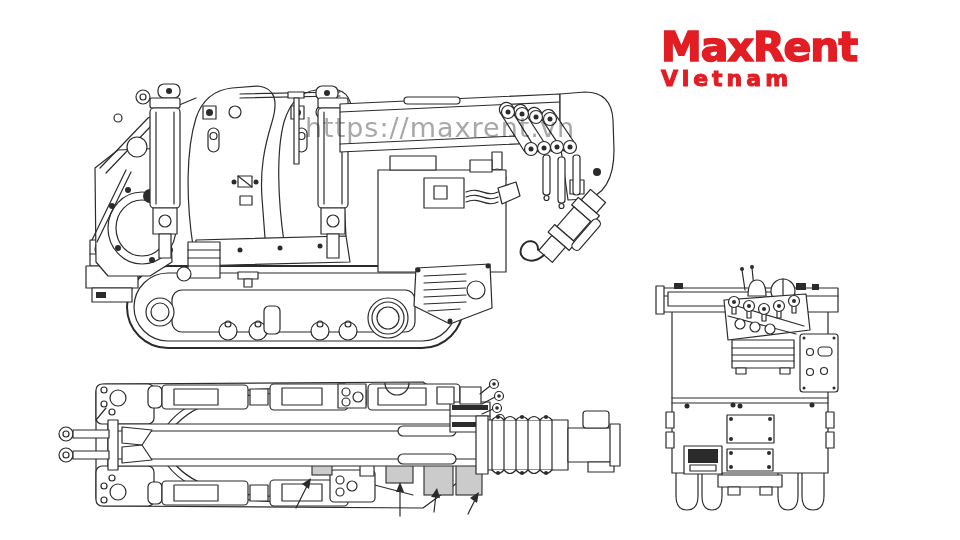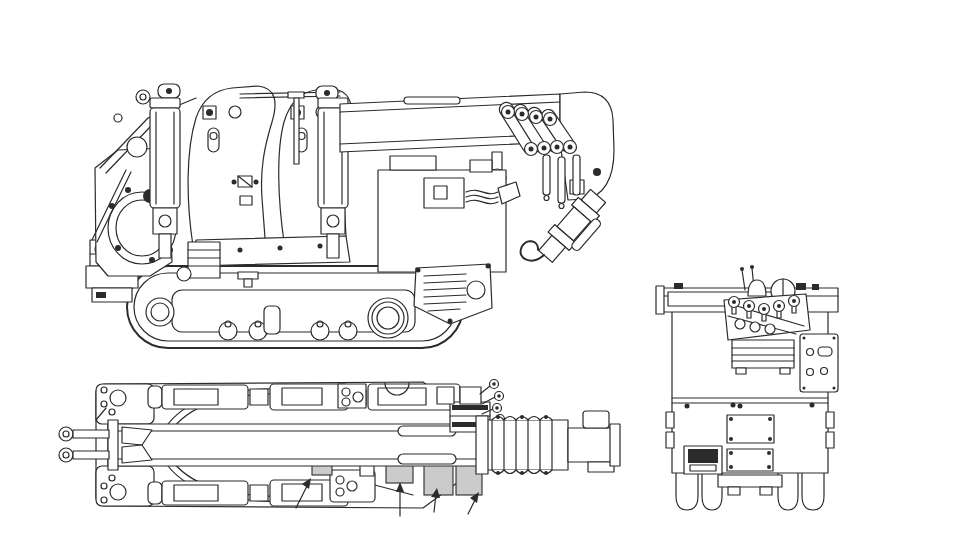--- a/index.html
+++ b/index.html
@@ -425,15 +425,20 @@
         <circle class="fw" cx="810" cy="372" r="3.5"></circle>
       <rect class="fw" x="818" y="347" width="14" height="9" rx="4"></rect>
       <circle class="fw" cx="824" cy="371" r="3.5"></circle>
       <circle class="fd" cx="804" cy="338" r="1.5"></circle>
         <circle class="fd" cx="834" cy="338" r="1.5"></circle>
       <circle class="fd" cx="804" cy="388" r="1.5"></circle>
         <circle class="fd" cx="834" cy="388" r="1.5"></circle>
     </g>
   </svg>
 
-
+  <div class="watermark">https://maxrent.vn</div>
+
+  <div class="logo">
+    <div class="name">MaxRent</div>
+    <div class="sub">Vietnam</div>
+  </div>
 
 </div>
 
 </body></html>

